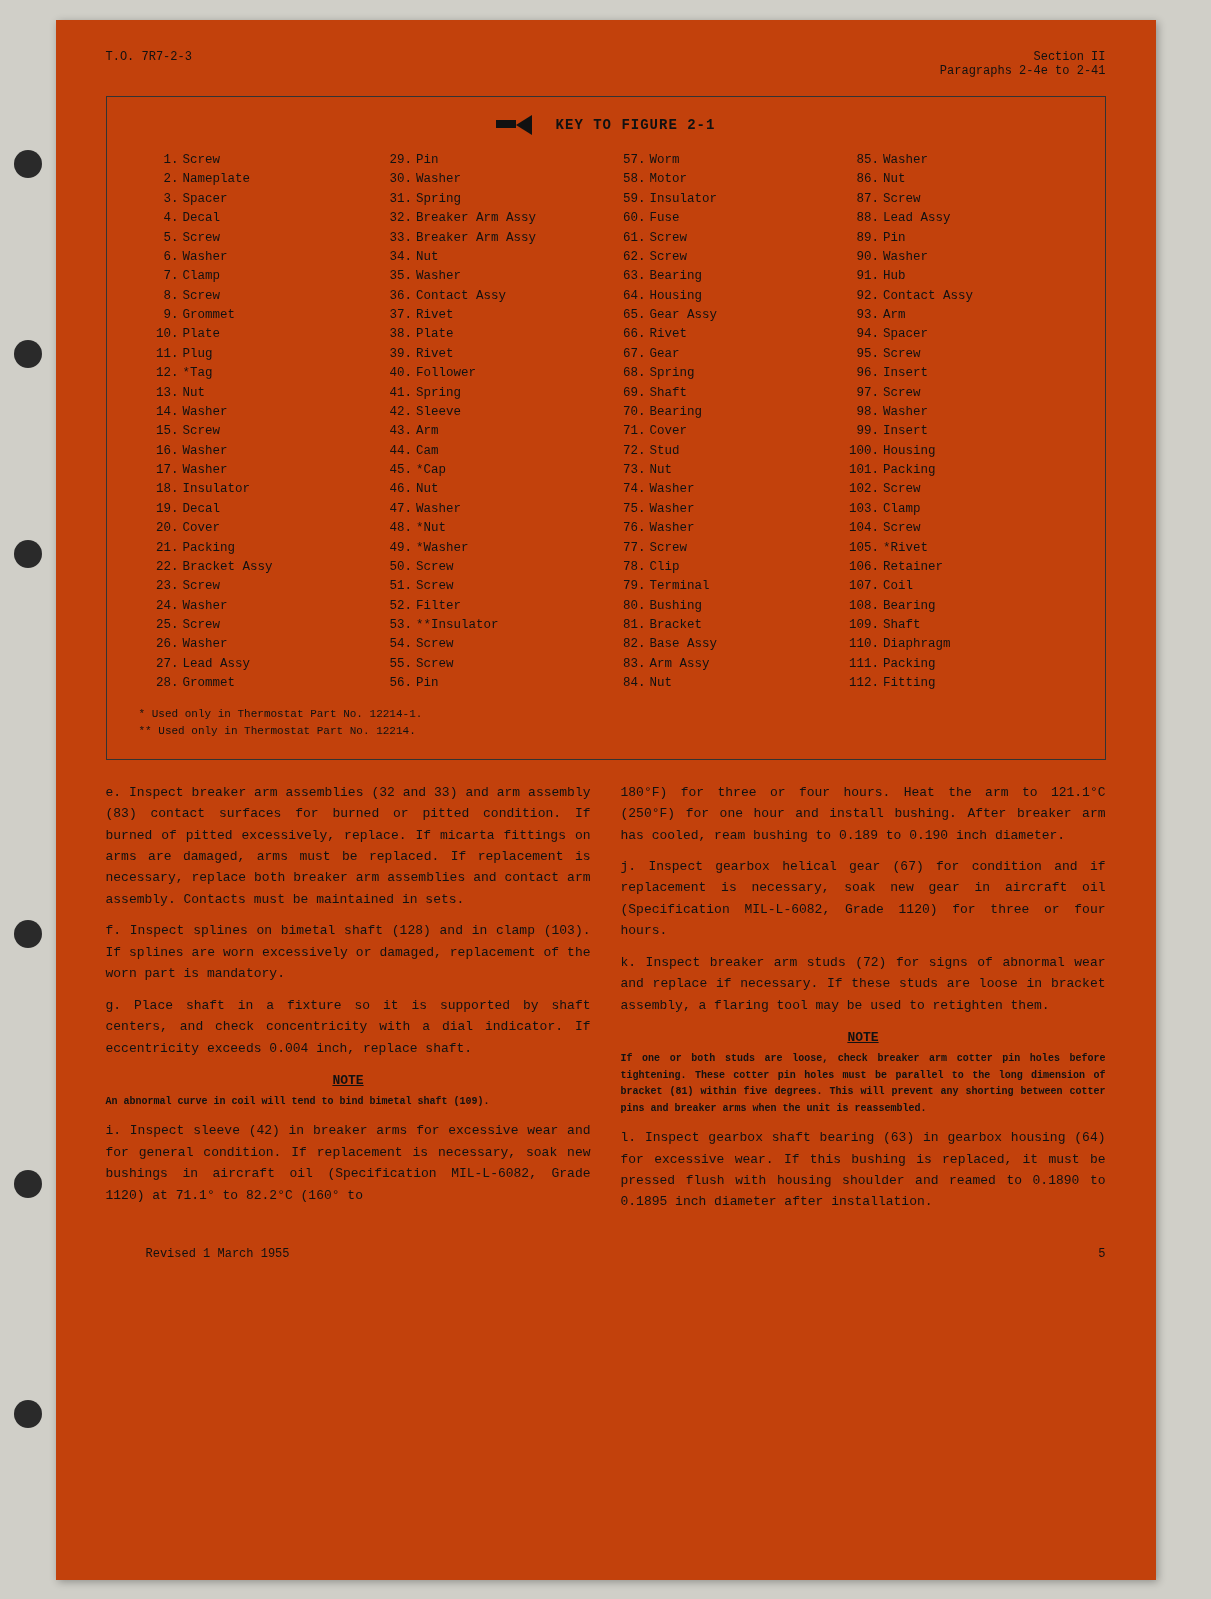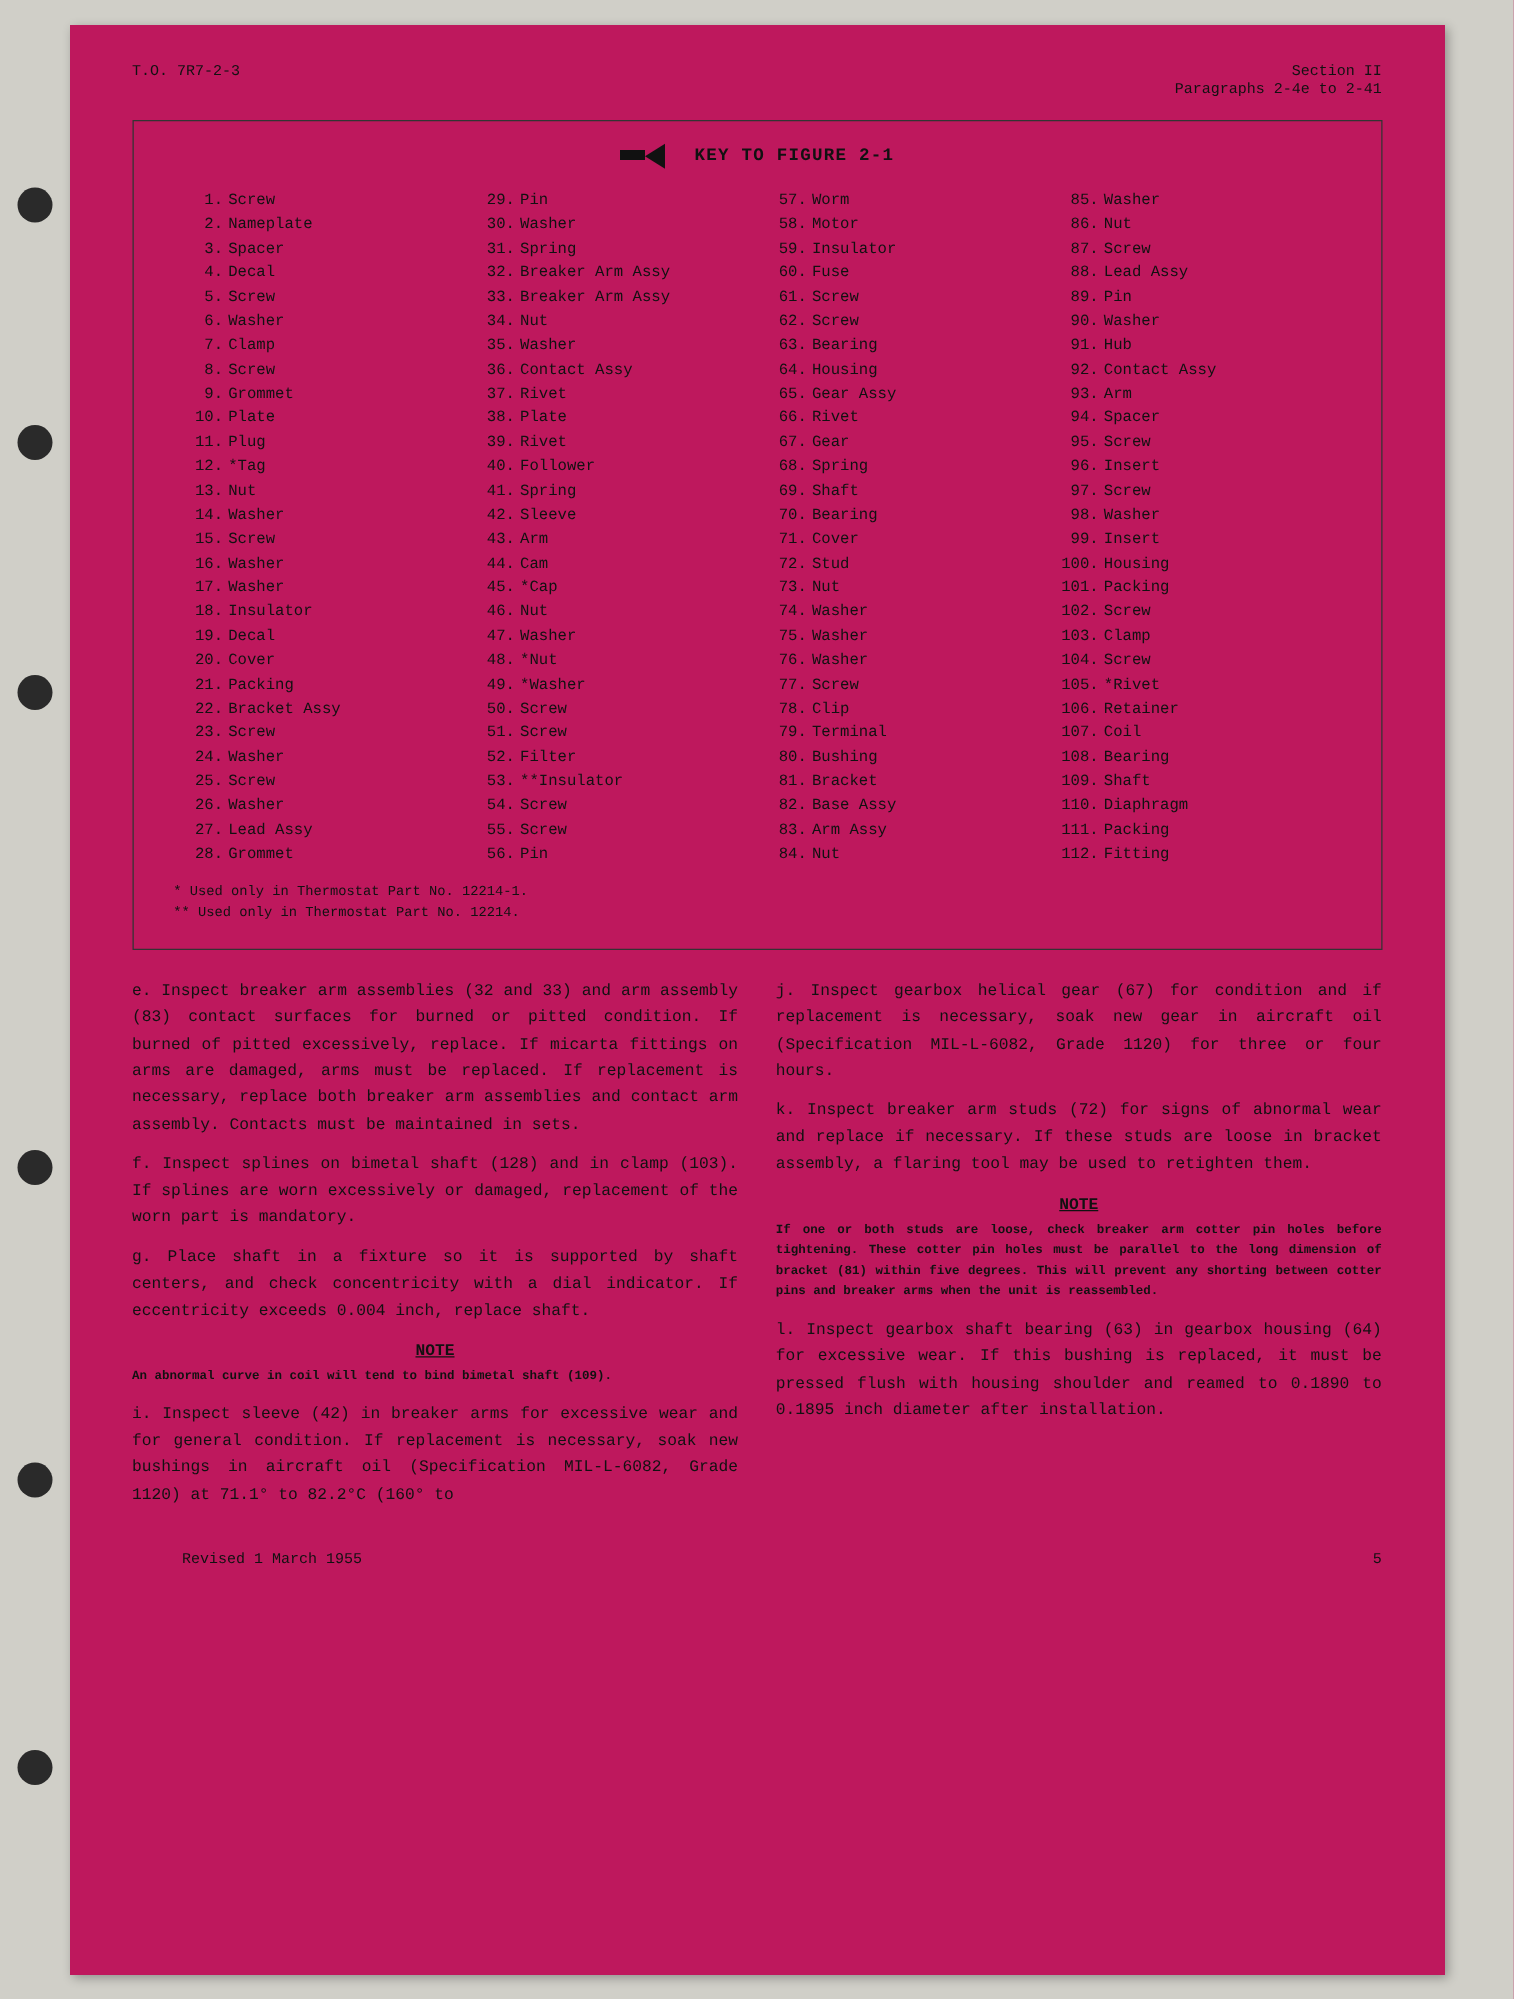--- a/index.html
+++ b/index.html
@@ -6,21 +6,21 @@
     body {
       background: #d0cfc8;
       font-family: 'Courier New', Courier, monospace;
       font-size: 13px;
       color: #111;
       width: 1211px;
       min-height: 1599px;
       position: relative;
     }
     .page {
-      background: #be185d;
+      background: #c2410c;
       width: 1100px;
       min-height: 1560px;
       margin: 20px auto;
       padding: 30px 50px;
       position: relative;
       box-shadow: 2px 2px 8px rgba(0,0,0,0.3);
     }
     .page-header {
       display: flex;
       justify-content: space-between;
@@ -651,20 +651,21 @@
         <p>e. Inspect breaker arm assemblies (32 and 33) and arm assembly (83) contact surfaces for burned or pitted condition. If burned of pitted excessively, replace. If micarta fittings on arms are damaged, arms must be replaced. If replacement is necessary, replace both breaker arm assemblies and contact arm assembly. Contacts must be maintained in sets.</p>
         <p>f. Inspect splines on bimetal shaft (128) and in clamp (103). If splines are worn excessively or damaged, replacement of the worn part is mandatory.</p>
         <p>g. Place shaft in a fixture so it is supported by shaft centers, and check concentricity with a dial indicator. If eccentricity exceeds 0.004 inch, replace shaft.</p>
         <div class="note-block">
           <div class="note-title">NOTE</div>
           <div class="note-text">An abnormal curve in coil will tend to bind bimetal shaft (109).</div>
         </div>
         <p>i. Inspect sleeve (42) in breaker arms for excessive wear and for general condition. If replacement is necessary, soak new bushings in aircraft oil (Specification MIL-L-6082, Grade 1120) at 71.1° to 82.2°C (160° to</p>
       </div>
     <div class="body-col body-text" id="body-right">
+        <p>180°F) for three or four hours. Heat the arm to 121.1°C (250°F) for one hour and install bushing. After breaker arm has cooled, ream bushing to 0.189 to 0.190 inch diameter.</p>
         <p>j. Inspect gearbox helical gear (67) for condition and if replacement is necessary, soak new gear in aircraft oil (Specification MIL-L-6082, Grade 1120) for three or four hours.</p>
         <p>k. Inspect breaker arm studs (72) for signs of abnormal wear and replace if necessary. If these studs are loose in bracket assembly, a flaring tool may be used to retighten them.</p>
         <div class="note-block">
           <div class="note-title">NOTE</div>
           <div class="note-text">If one or both studs are loose, check breaker arm cotter pin holes before tightening. These cotter pin holes must be parallel to the long dimension of bracket (81) within five degrees. This will prevent any shorting between cotter pins and breaker arms when the unit is reassembled.</div>
         </div>
         <p>l. Inspect gearbox shaft bearing (63) in gearbox housing (64) for excessive wear. If this bushing is replaced, it must be pressed flush with housing shoulder and reamed to 0.1890 to 0.1895 inch diameter after installation.</p>
       </div>
   </div>
 

